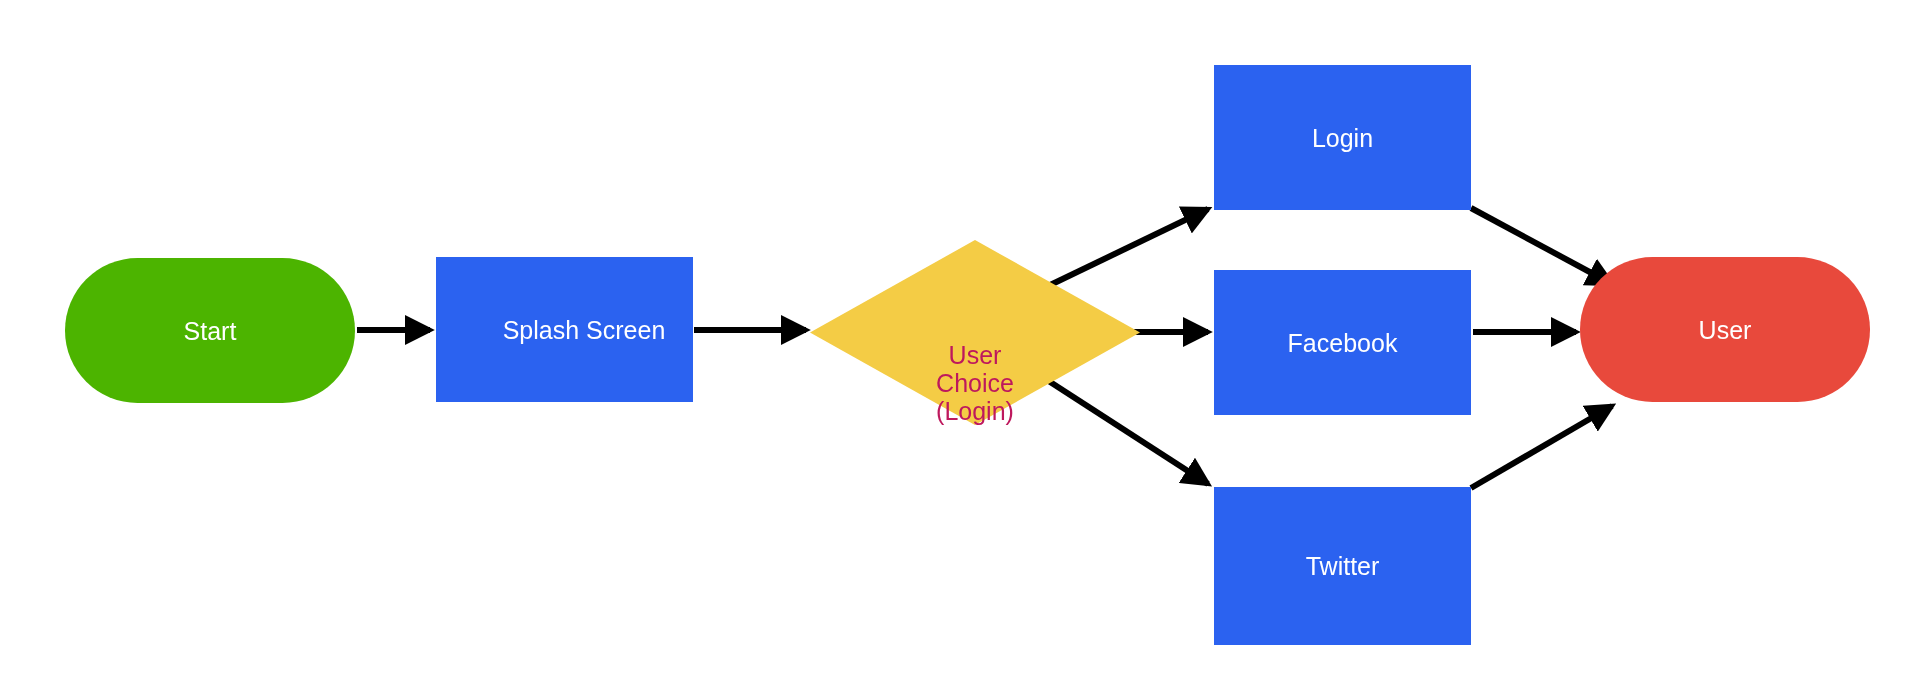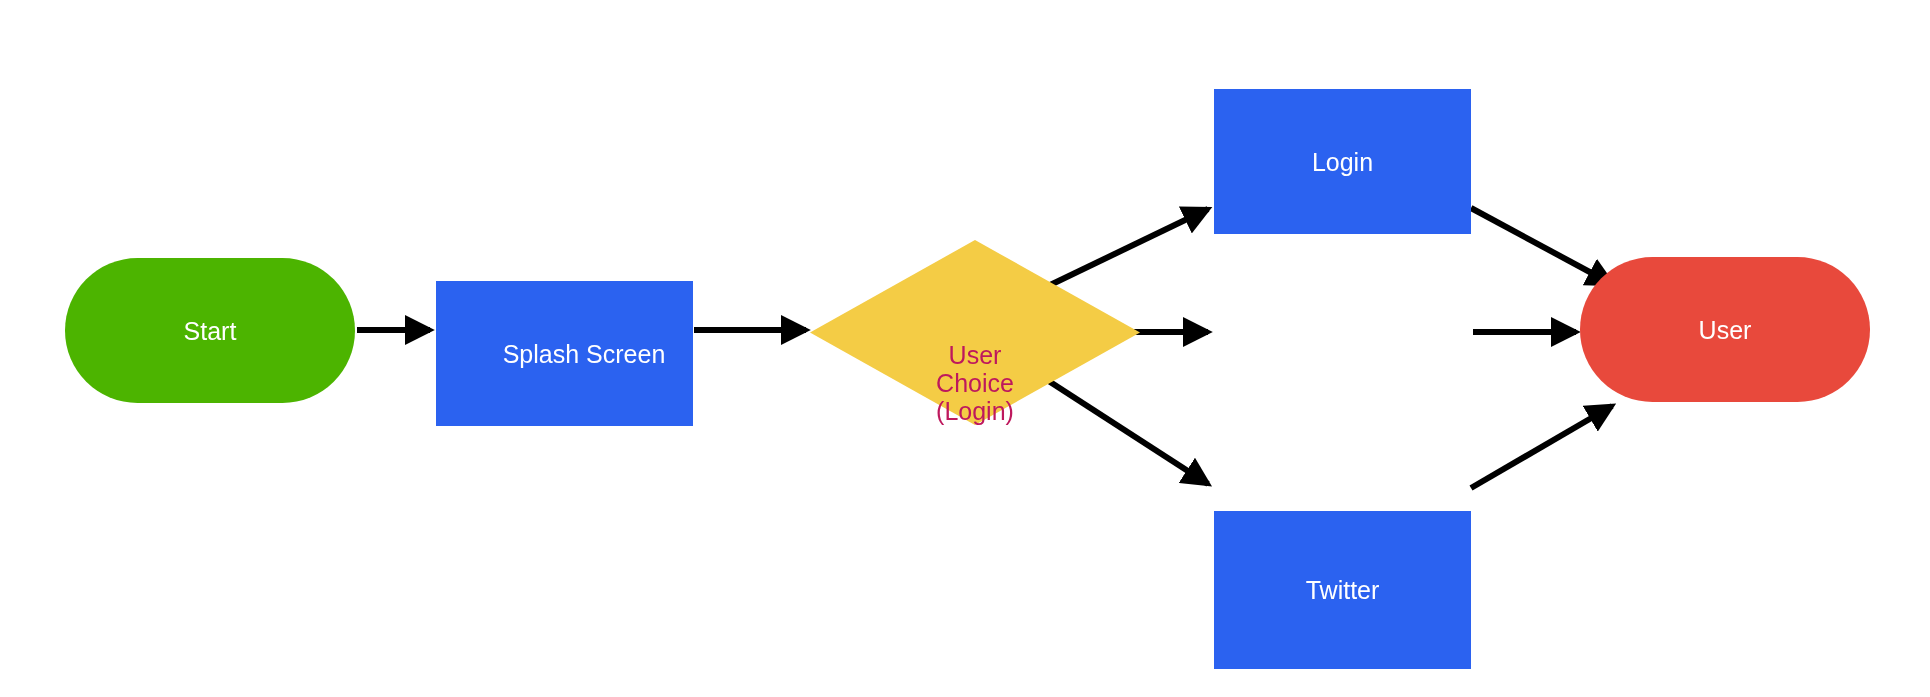--- a/index.html
+++ b/index.html
@@ -39,21 +39,20 @@
     display: block;
     line-height: 1.12;
     white-space: pre-line;
   }
   
   .shape-terminator {
     border-radius: 9999px;
   }
   .shape-process {
     border-radius: 0;
-    margin-top: 24px;
   }
   
   .shape-decision {
     background: transparent;
   }
   .decision-shape {
     position: absolute;
     left: 0;
     top: 0;
     width: 100%;
@@ -98,20 +97,23 @@
     </svg>
     <span class="node-label">User
 Choice
 (Login)</span>
   </div>
 
   <div class="node shape-process" style="left: 1214px; top: 65px; width: 257px; height: 145px; color: rgb(255, 255, 255); font-size: 25px; background: rgb(43, 98, 240);">
     <span class="node-label">Login</span>
   </div>
 
+  <div class="node shape-process" style="left: 1214px; top: 270px; width: 257px; height: 145px; color: rgb(255, 255, 255); font-size: 25px; background: rgb(43, 98, 240);">
+    <span class="node-label">Facebook</span>
+  </div>
 
   <div class="node shape-process" style="left: 1214px; top: 487px; width: 257px; height: 158px; color: rgb(255, 255, 255); font-size: 25px; background: rgb(43, 98, 240);">
     <span class="node-label">Twitter</span>
   </div>
 
   <div class="node shape-terminator" style="left: 1580px; top: 257px; width: 290px; height: 145px; color: rgb(255, 255, 255); font-size: 25px; background: rgb(232, 73, 60);">
     <span class="node-label">User</span>
   </div>
 
 </div>

